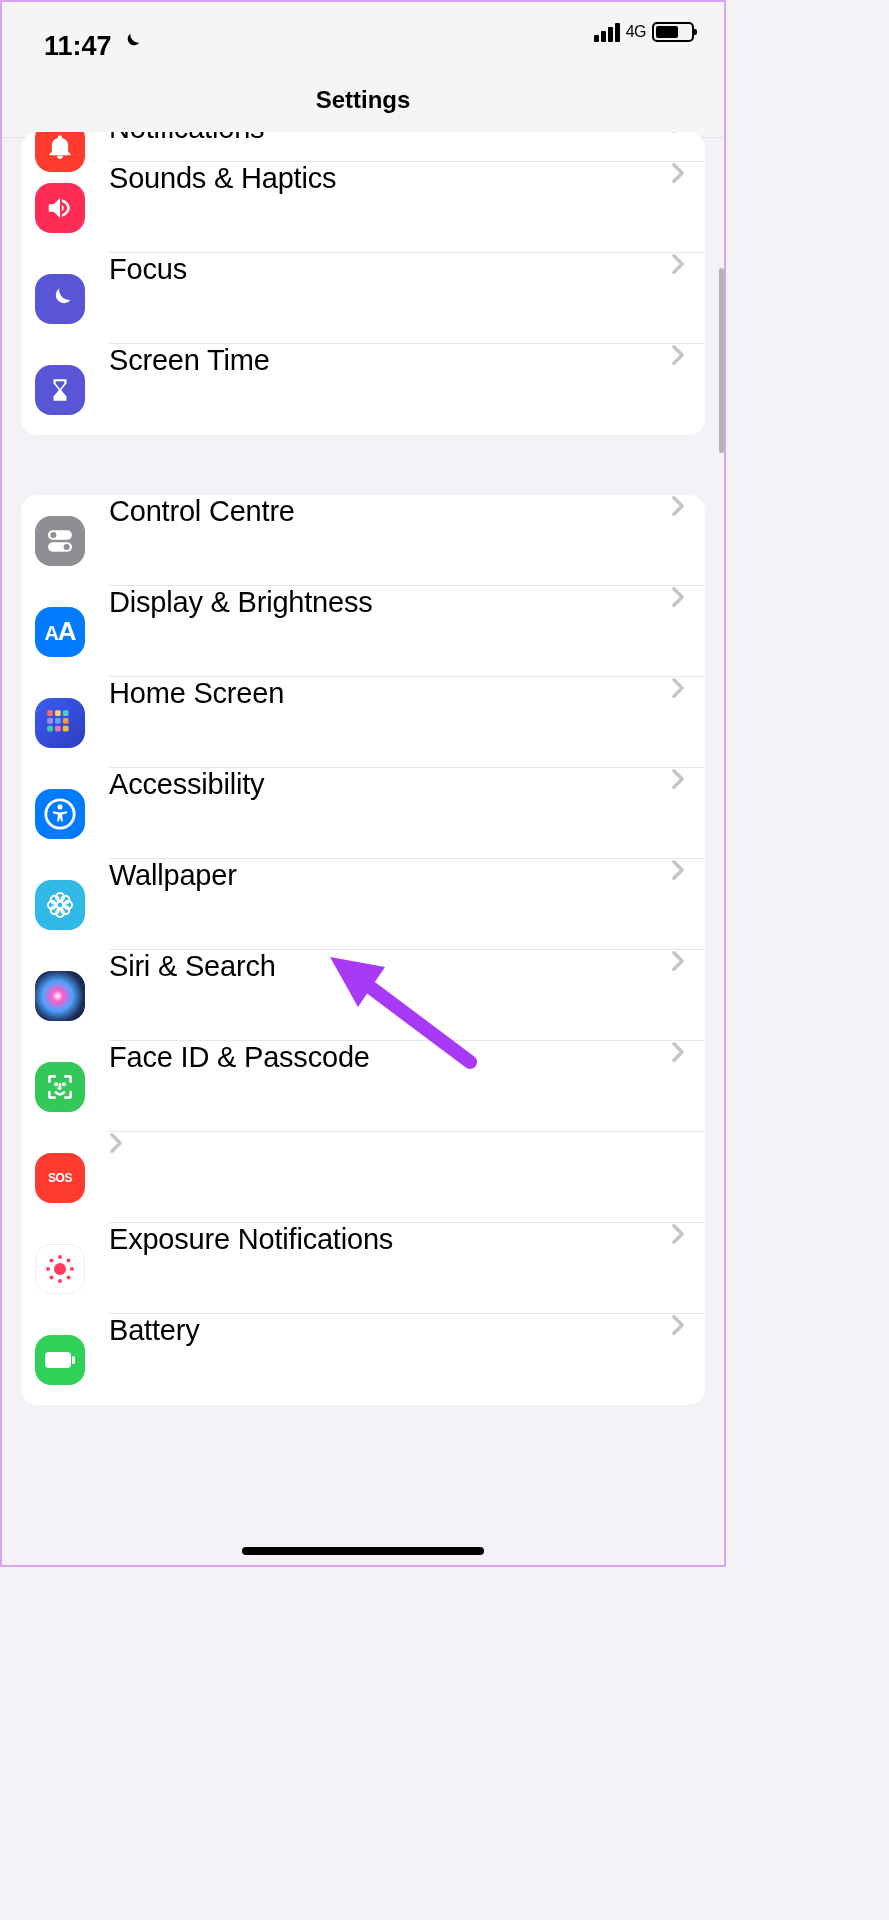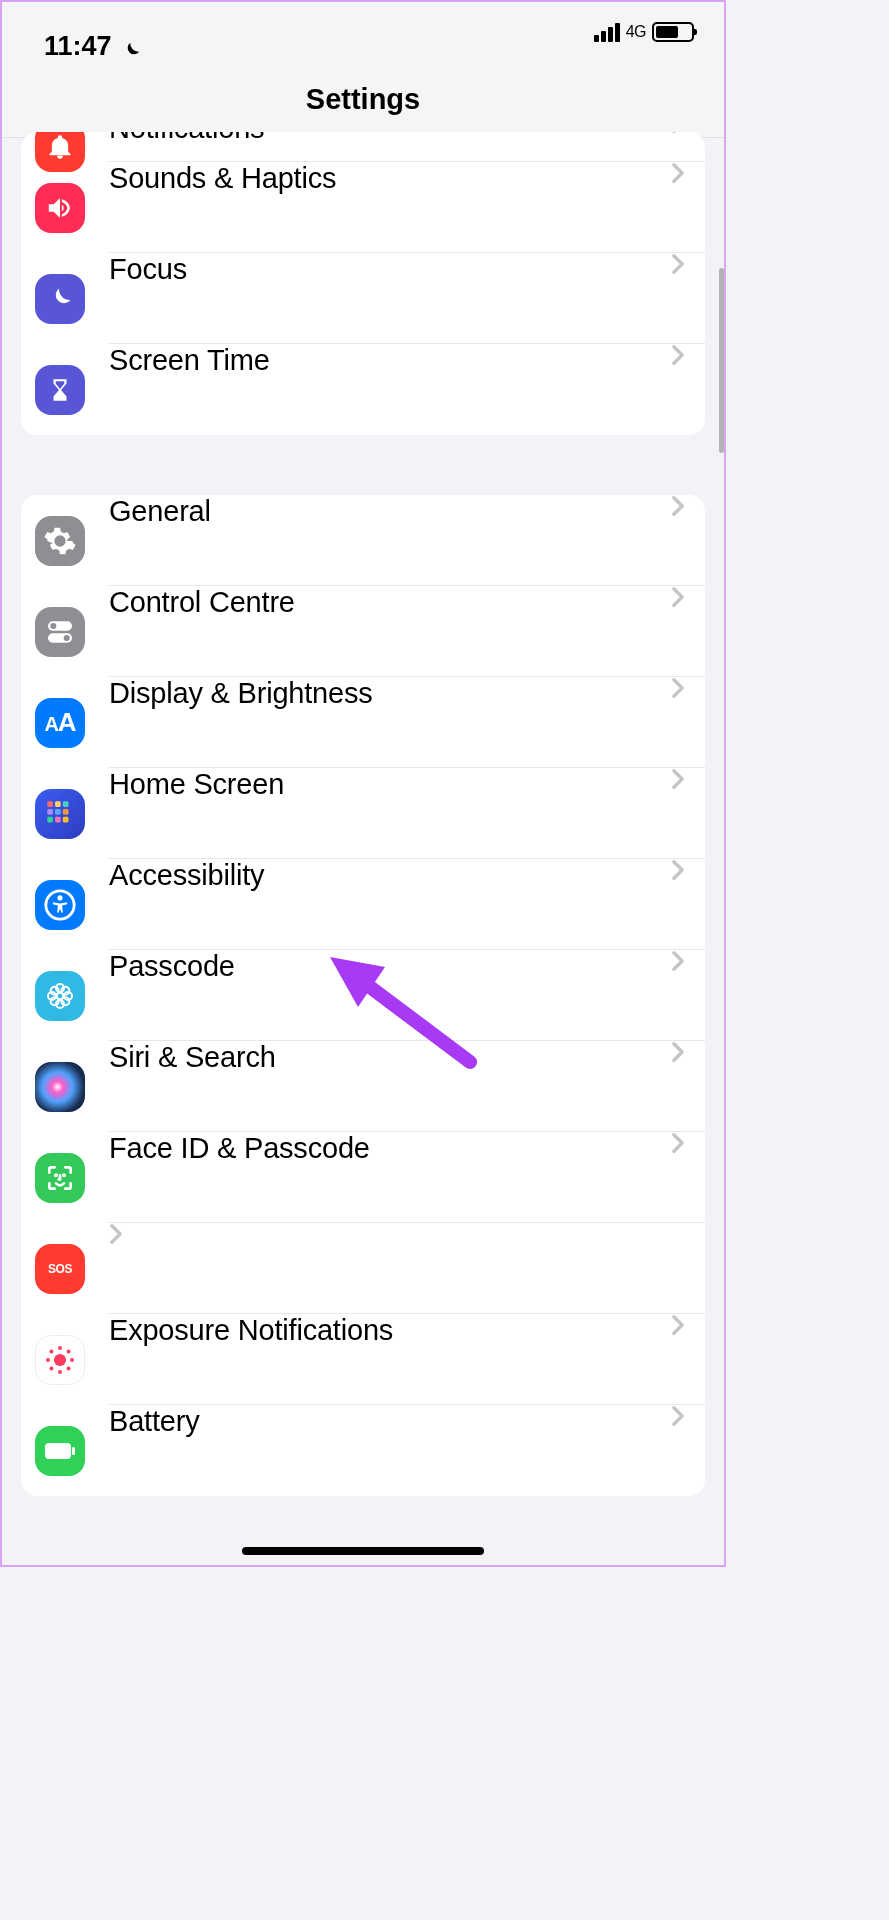--- a/index.html
+++ b/index.html
@@ -20,21 +20,21 @@
   .statusbar {
     height: 60px;
     display: flex;
     align-items: center;
     justify-content: space-between;
     padding: 0 30px 0 42px;
     background: #f5f4f6;
   }
   .status-left {
     display: flex;
-    align-items: flex-end;
+    align-items: flex-start;
     gap: 8px;
     margin-top: 28px;
   }
   .status-time {
     font-size: 27px;
     font-weight: 700;
   }
   .status-moon svg { display: block; }
   .status-right {
     display: flex;
@@ -79,21 +79,21 @@
     border-radius: 2px;
   }
   .navbar {
     height: 76px;
     background: #f5f4f6;
     display: flex;
     align-items: center;
     justify-content: center;
     border-bottom: 1px solid rgba(0,0,0,0.08);
   }
-  .nav-title { font-size: 29px; font-weight: 700; }
+  .nav-title { font-size: 24px; font-weight: 700; }
   .content {
     padding: 0 19px;
   }
   .group {
     background: #fff;
     border-radius: 16px;
     overflow: hidden;
   }
   .group.first { margin-top: -6px; }
   .group.second { margin-top: 60px; }
@@ -275,35 +275,20 @@
             <svg width="14" height="22" viewBox="0 0 10 16">
               <path fill="none" stroke="#c5c5c7" stroke-width="2.5" stroke-linecap="round" stroke-linejoin="round" d="M2 2l6 6-6 6"></path>
             </svg>
           </span>
       </div>
     </div>
   </div>
 
   <div class="group second">
 
-    <div class="row">
-      <div class="icon-box bg-gray">
-        <svg width="34" height="34" viewBox="0 0 24 24">
-            <path fill="#fff" d="M12 8a4 4 0 1 0 0 8 4 4 0 0 0 0-8zm9 4a9 9 0 0 1-.1 1.3l2.1 1.6-2 3.5-2.5-1a7 7 0 0 1-2.2 1.3l-.4 2.7h-4l-.4-2.7a7 7 0 0 1-2.2-1.3l-2.5 1-2-3.5 2.1-1.6A9 9 0 0 1 3 12a9 9 0 0 1 .1-1.3L1 9.1l2-3.5 2.5 1A7 7 0 0 1 7.7 5.3L8.1 2.6h4l.4 2.7a7 7 0 0 1 2.2 1.3l2.5-1 2 3.5-2.1 1.6c.1.4.1.9.1 1.3z"></path>
-          </svg>
-      </div>
-      <div class="cell">
-        <span class="label">General</span>
-        <span class="chevron">
-            <svg width="14" height="22" viewBox="0 0 10 16">
-              <path fill="none" stroke="#c5c5c7" stroke-width="2.5" stroke-linecap="round" stroke-linejoin="round" d="M2 2l6 6-6 6"></path>
-            </svg>
-          </span>
-      </div>
-    </div>
 
     <div class="row">
       <div class="icon-box bg-gray">
         <svg width="32" height="32" viewBox="0 0 24 24">
             <rect x="3" y="4" width="18" height="7" rx="3.5" fill="#fff"></rect>
             <circle cx="7" cy="7.5" r="2.3" fill="#8e8e93"></circle>
             <rect x="3" y="13" width="18" height="7" rx="3.5" fill="#fff"></rect>
             <circle cx="17" cy="16.5" r="2.3" fill="#8e8e93"></circle>
           </svg>
       </div>
@@ -383,21 +368,21 @@
               <circle cx="6" cy="12" r="3"></circle>
               <circle cx="18" cy="12" r="3"></circle>
               <circle cx="8" cy="8" r="3"></circle>
               <circle cx="16" cy="8" r="3"></circle>
               <circle cx="8" cy="16" r="3"></circle>
               <circle cx="16" cy="16" r="3"></circle>
             </g>
           </svg>
       </div>
       <div class="cell">
-        <span class="label">Passcode</span>
+        <span class="label">Wallpaper</span>
         <span class="chevron">
             <svg width="14" height="22" viewBox="0 0 10 16">
               <path fill="none" stroke="#c5c5c7" stroke-width="2.5" stroke-linecap="round" stroke-linejoin="round" d="M2 2l6 6-6 6"></path>
             </svg>
           </span>
       </div>
     </div>
 
     <div class="row">
       <div class="icon-box" style="background:radial-gradient(circle at 45% 50%,#fff 0%,#ff5cc8 15%,#4fa3ff 40%,#1a2f55 70%,#0b1530 100%)"></div>

